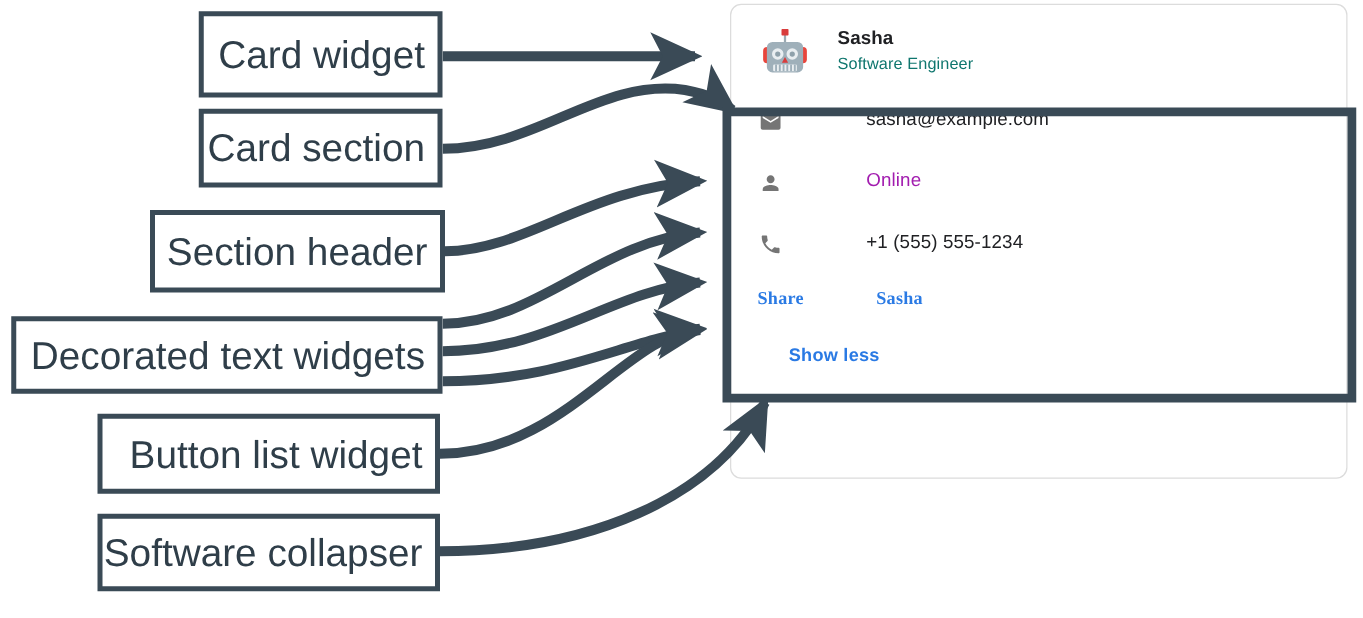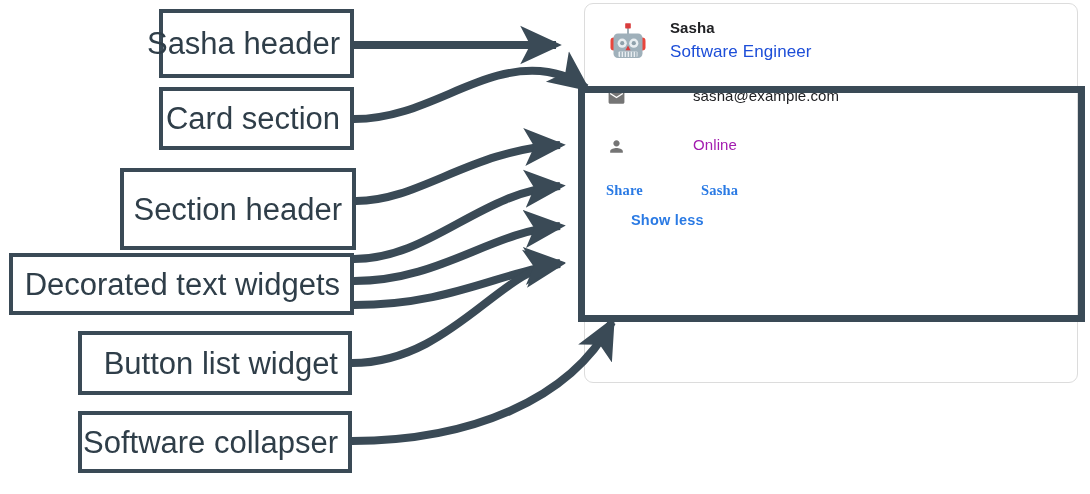--- a/index.html
+++ b/index.html
@@ -61,21 +61,21 @@
   .avatar{
     width:44px;height:44px;flex:0 0 44px;margin-right:20px;
     display:block;
   }
   .hdr-text{display:flex;flex-direction:column;justify-content:center;}
   .hdr-title{
     font-size:15px;font-weight:bold;color:#202124;line-height:1.25;
     letter-spacing:.1px;
   }
   .hdr-sub{
-    font-size:17px;color:#1d4ed8;line-height:1.3;margin-top:3px;
+    font-size:13px;color:#0f766e;line-height:1.3;margin-top:3px;
     letter-spacing:.1px;
   }
 
   .card-body{padding:0 0 0 21px;}
 
   .section-title{
     font-size:13px;font-weight:bold;color:#5f6368;
     letter-spacing:.3px;
     padding-top:24px;padding-bottom:0px;
   }
@@ -96,21 +96,21 @@
 
   .btnrow{display:flex;align-items:center;margin-top:6px;font-family:Liberation Serif, serif;}
   .txtbtn{
     font-size:14.5px;font-weight:bold;color:#2a7ae4;
     letter-spacing:.2px;
     background:none;border:none;padding:0;cursor:pointer;
     font-family:inherit;
   }
   .btn-gap{width:58px;flex:0 0 58px;}
 
-  .collapser{margin-top:12px;padding-left:25px;}
+  .collapser{margin-top:28px;padding-left:25px;}
   .collapser .txtbtn{color:#2a7ae4;}
 </style>
 </head>
 <body>
 
 <div id="stage">
 
   <svg id="arrows" viewBox="0 0 1090 494" xmlns="http://www.w3.org/2000/svg">
     <defs>
       <marker id="ah" viewBox="0 0 10 10" refX="8.6" refY="5" markerWidth="5.2" markerHeight="5.2" orient="auto-start-reverse">
@@ -135,28 +135,28 @@
 
       <path d="M 354 305 C 450 305, 500 272, 560 264" marker-end="url(#ah)"></path>
 
       <path d="M 352 363 C 450 363, 500 268, 560 263" marker-end="url(#ah)"></path>
 
       <path d="M 352 441 C 470 441, 570 400, 612 322" marker-end="url(#ah2)"></path>
     </g>
   </svg>
 
   <div class="anno" style="left:159px;top:9px;width:195px;height:69px;">
-    <span>Sasha header</span>
+    <span>Card widget</span>
   </div>
 
   <div class="anno" style="left:159px;top:87px;width:195px;height:63px;">
     <span>Card section</span>
   </div>
 
-  <div class="anno" style="left:120px;top:168px;width:236px;height:82px;">
+  <div class="anno" style="left:120px;top:168px;width:236px;height:66px;">
     <span>Section header</span>
   </div>
 
   <div class="anno" style="left:78px;top:331px;width:274px;height:64px;">
     <span>Button list widget</span>
   </div>
 
   <div class="anno" style="left:9px;top:253px;width:345px;height:62px;">
     <span>Decorated text widgets</span>
   </div>
@@ -217,20 +217,28 @@
 
       <div class="row">
         <span class="row-icon">
           <svg width="19" height="19" viewBox="0 0 24 24" fill="#757575" xmlns="http://www.w3.org/2000/svg">
             <path d="M12 12c2.21 0 4-1.79 4-4s-1.79-4-4-4-4 1.79-4 4 1.79 4 4 4zm0 2c-2.67 0-8 1.34-8 4v2h16v-2c0-2.66-5.33-4-8-4z"></path>
           </svg>
         </span>
         <span class="row-text green">Online</span>
       </div>
 
+      <div class="row">
+        <span class="row-icon">
+          <svg width="19" height="19" viewBox="0 0 24 24" fill="#757575" xmlns="http://www.w3.org/2000/svg">
+            <path d="M6.62 10.79c1.44 2.83 3.76 5.15 6.59 6.59l2.2-2.2c.27-.27.67-.36 1.02-.24 1.12.37 2.33.57 3.57.57.55 0 1 .45 1 1V20c0 .55-.45 1-1 1-9.39 0-17-7.61-17-17 0-.55.45-1 1-1h3.5c.55 0 1 .45 1 1 0 1.25.2 2.45.57 3.57.11.35.03.74-.25 1.02l-2.2 2.2z"></path>
+          </svg>
+        </span>
+        <span class="row-text">+1 (555) 555-1234</span>
+      </div>
 
       <div class="btnrow">
         <button class="txtbtn">Share</button>
         <span class="btn-gap"></span>
         <button class="txtbtn">Sasha</button>
       </div>
 
       <div class="collapser">
         <button class="txtbtn">Show less</button>
       </div>

